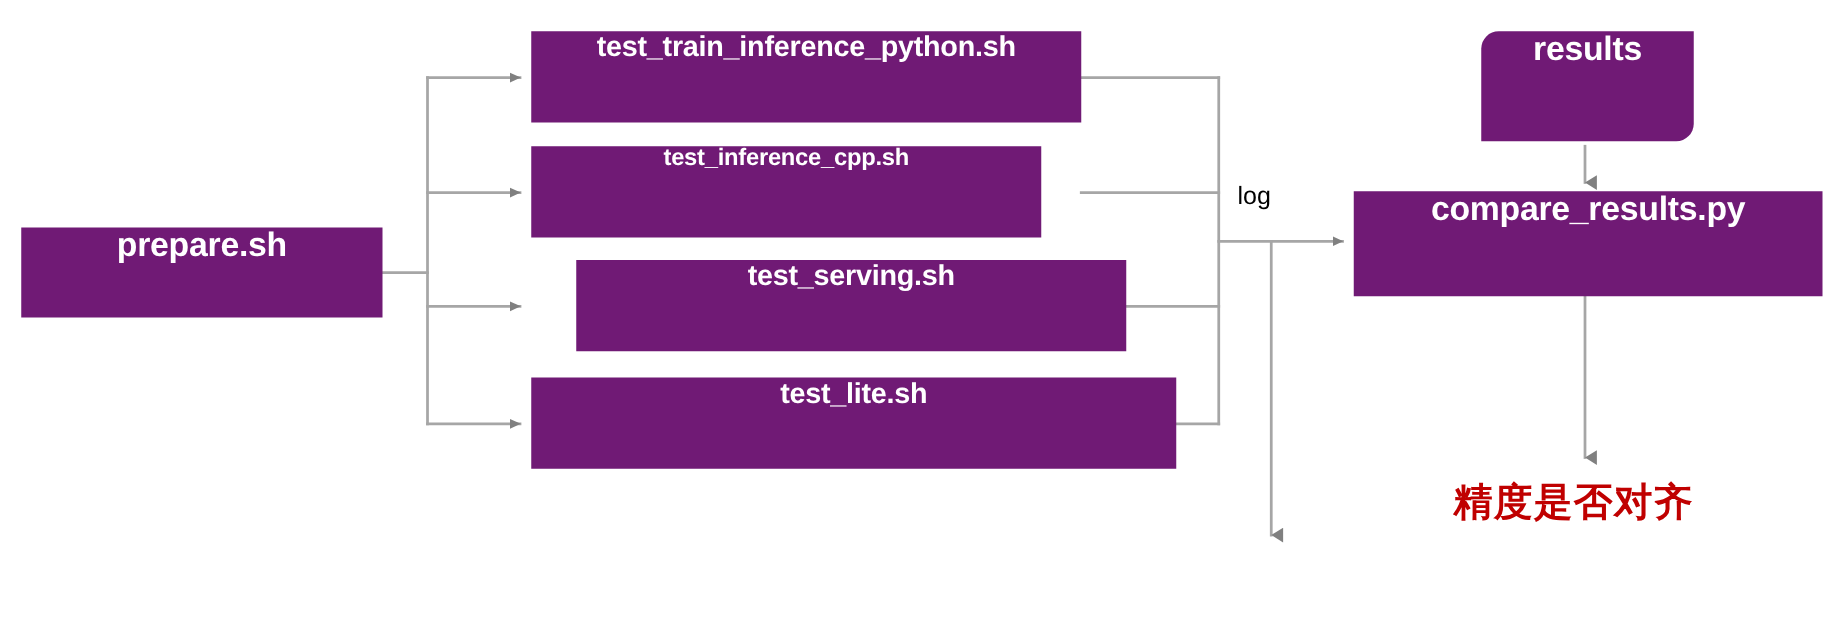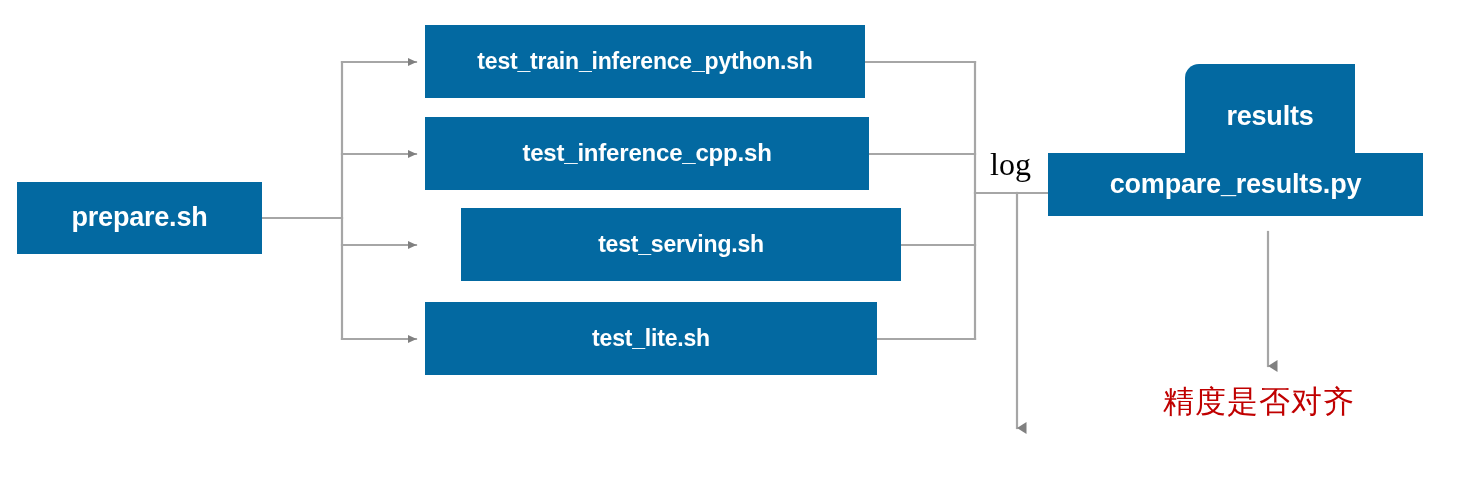--- a/index.html
+++ b/index.html
@@ -19,43 +19,43 @@
     position: absolute;
     left: 0;
     top: 0;
     width: 1478px;
     height: 498px;
     pointer-events: none;
   }
   .node {
     position: absolute;
     box-sizing: border-box;
-    background: #0369a1;
+    background: #701a75;
     color: #ffffff;
     display: flex;
-    align-items: center;
+    align-items: flex-start;
     justify-content: center;
     font-weight: bold;
     letter-spacing: -0.2px;
     text-align: center;
     line-height: 1.1;
   }
   .node.rounded {
     border-radius: 14px 0 14px 0;
   }
   .edge-label {
     position: absolute;
     color: #000000;
     font-weight: normal;
     white-space: nowrap;
   }
   .note-red {
     position: absolute;
     color: #C00000;
-    font-weight: normal;
+    font-weight: bold;
     white-space: nowrap;
     letter-spacing: 1px;
   }
 </style>
 </head>
 <body>
 
 <div id="canvas">
 
   <svg id="wires" viewBox="0 0 1478 498" xmlns="http://www.w3.org/2000/svg">
@@ -89,46 +89,46 @@
       <path d="M975,193 L1074,193" marker-end="url(#ah)"></path>
 
       <path d="M1017,193 L1017,428" marker-end="url(#ahd)"></path>
 
       <path d="M1268,117 L1268,146" marker-end="url(#ahd)"></path>
 
       <path d="M1268,232 L1268,366" marker-end="url(#ahd)"></path>
     </g>
   </svg>
 
-  <div class="node" style="left:17px; top:182px; width:245px; height:72px; font-size:27px;">
+  <div class="node" style="left:17px; top:182px; width:289px; height:72px; font-size:27px;">
     <span>prepare.sh</span>
   </div>
 
   <div class="node" style="left:425px; top:25px; width:440px; height:73px; font-size:23px;">
     <span>test_train_inference_python.sh</span>
   </div>
 
-  <div class="node" style="left:425px; top:117px; width:444px; height:73px; font-size:24px;">
+  <div class="node" style="left:425px; top:117px; width:408px; height:73px; font-size:19px;">
     <span>test_inference_cpp.sh</span>
   </div>
 
   <div class="node" style="left:425px; top:208px; width:440px; height:73px; font-size:23px;margin-left:36px;">
     <span>test_serving.sh</span>
   </div>
 
-  <div class="node" style="left:425px; top:302px; width:452px; height:73px; font-size:23px;">
+  <div class="node" style="left:425px; top:302px; width:516px; height:73px; font-size:23px;">
     <span>test_lite.sh</span>
   </div>
 
-  <div class="node rounded" style="left:1185px; top:25px; width:170px; height:106px; font-size:27px;margin-top:39px;">
+  <div class="node rounded" style="left:1185px; top:25px; width:170px; height:88px; font-size:27px;">
     <span>results</span>
   </div>
 
-  <div class="node" style="left:1048px; top:153px; width:375px; height:63px; font-size:27px;">
+  <div class="node" style="left:1083px; top:153px; width:375px; height:84px; font-size:27px;">
     <span>compare_results.py</span>
   </div>
 
-  <div class="edge-label" style="left:990px; top:146px; font-size:32px;font-family:Liberation Serif, serif;">log</div>
+  <div class="edge-label" style="left:990px; top:146px; font-size:20px;">log</div>
 
 
   <div class="note-red" style="left:1163px; top:381px; font-size:31px;">精度是否对齐</div>
 
 </div>
 
 </body></html>

